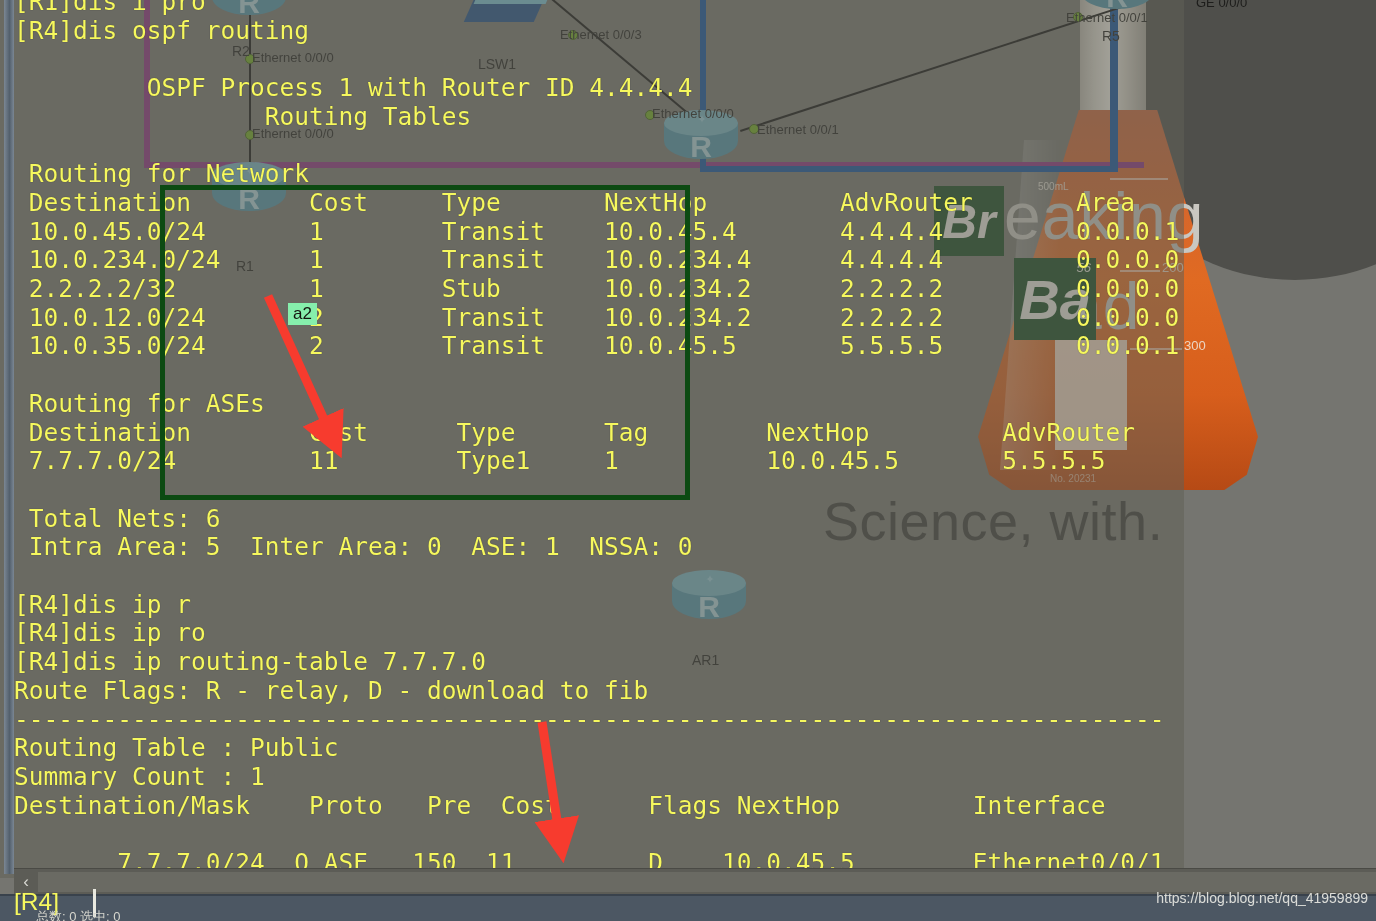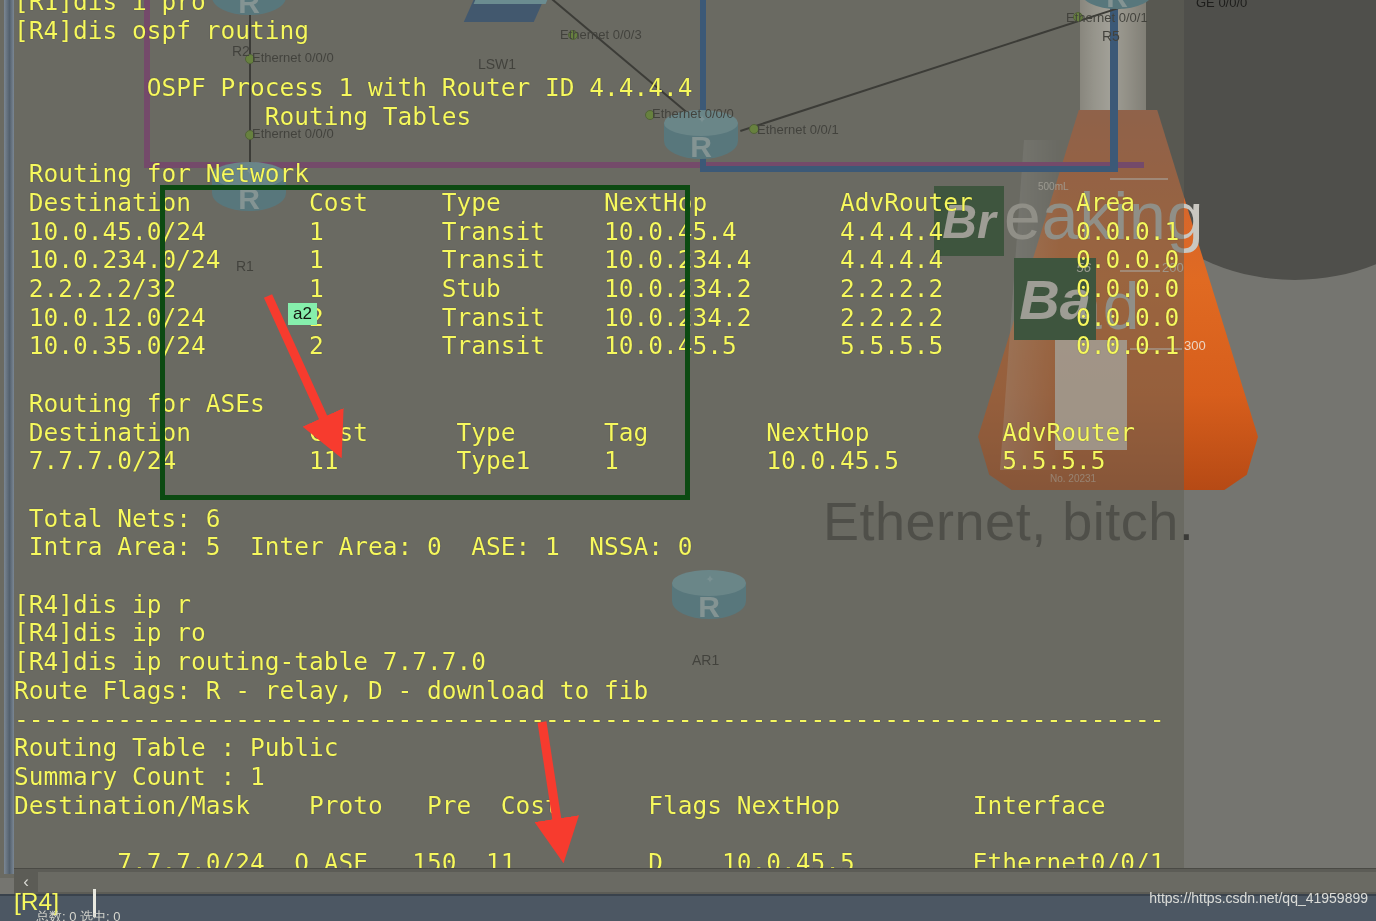--- a/index.html
+++ b/index.html
@@ -203,21 +203,21 @@
     <div class="bb-word bb-bad">Bad</div>
 
     <div class="bb-tile tile-br">
       <span>Br</span>
     </div>
     <div class="bb-tile tile-ba">
       <span class="sup">56</span>
       <span>Ba</span>
     </div>
 
-    <div class="bb-tag">Ethernet, bitch.</div>
+    <div class="bb-tag">Science, with.</div>
   </div>
 
   <div class="topo">
 
     <div class="bus bus-purple" style="left:144px;top:-10px;width:6px;height:178px;"></div>
     <div class="bus bus-purple" style="left:144px;top:162px;width:1000px;height:6px;"></div>
     <div class="bus bus-blue" style="left:700px;top:-10px;width:6px;height:180px;"></div>
     <div class="bus bus-blue" style="left:1110px;top:-10px;width:8px;height:180px;"></div>
     <div class="bus bus-blue" style="left:700px;top:166px;width:418px;height:6px;"></div>
 
@@ -336,15 +336,15 @@
 
   <div class="hscroll">
     <div class="lbtn">‹</div>
     <div class="track"></div>
   </div>
 
   <div class="botbar"></div>
   <div class="prompt">[R4]</div>
   <div class="caret"></div>
   <div class="cnstatus">总数: 0  选中: 0</div>
-  <div class="watermark">https://https.csdn.net/qq_41959899</div>
+  <div class="watermark">https://blog.blog.net/qq_41959899</div>
 
 </div>
 
 </body></html>

